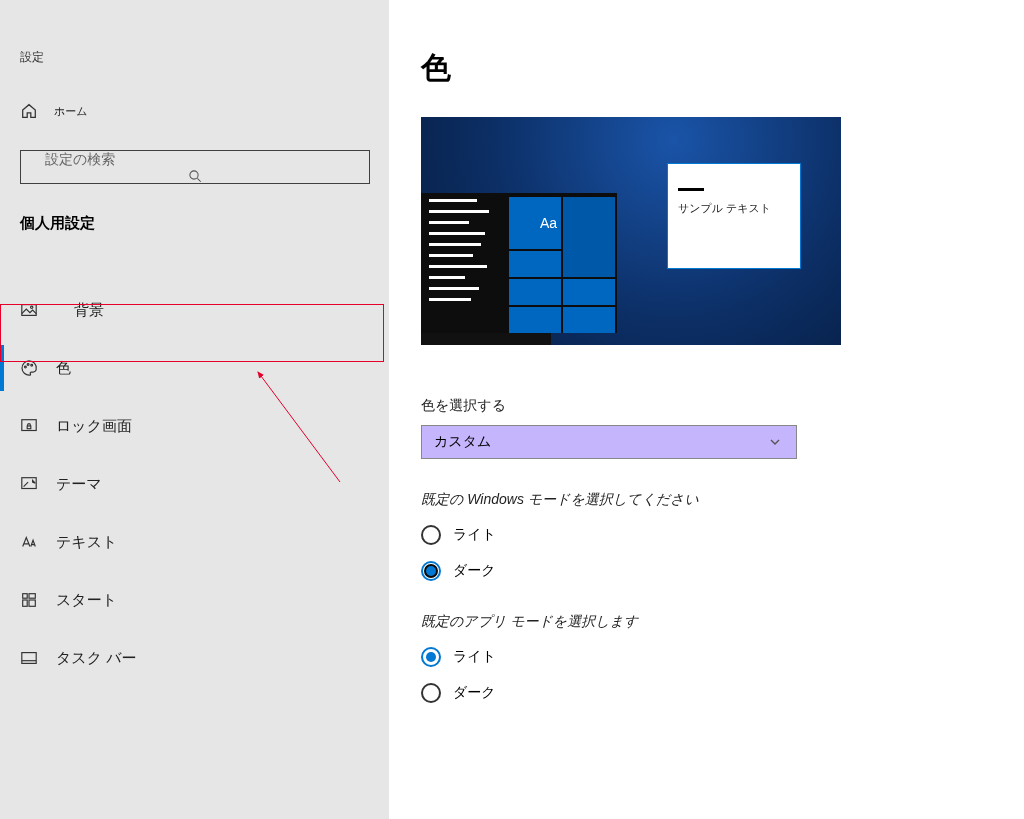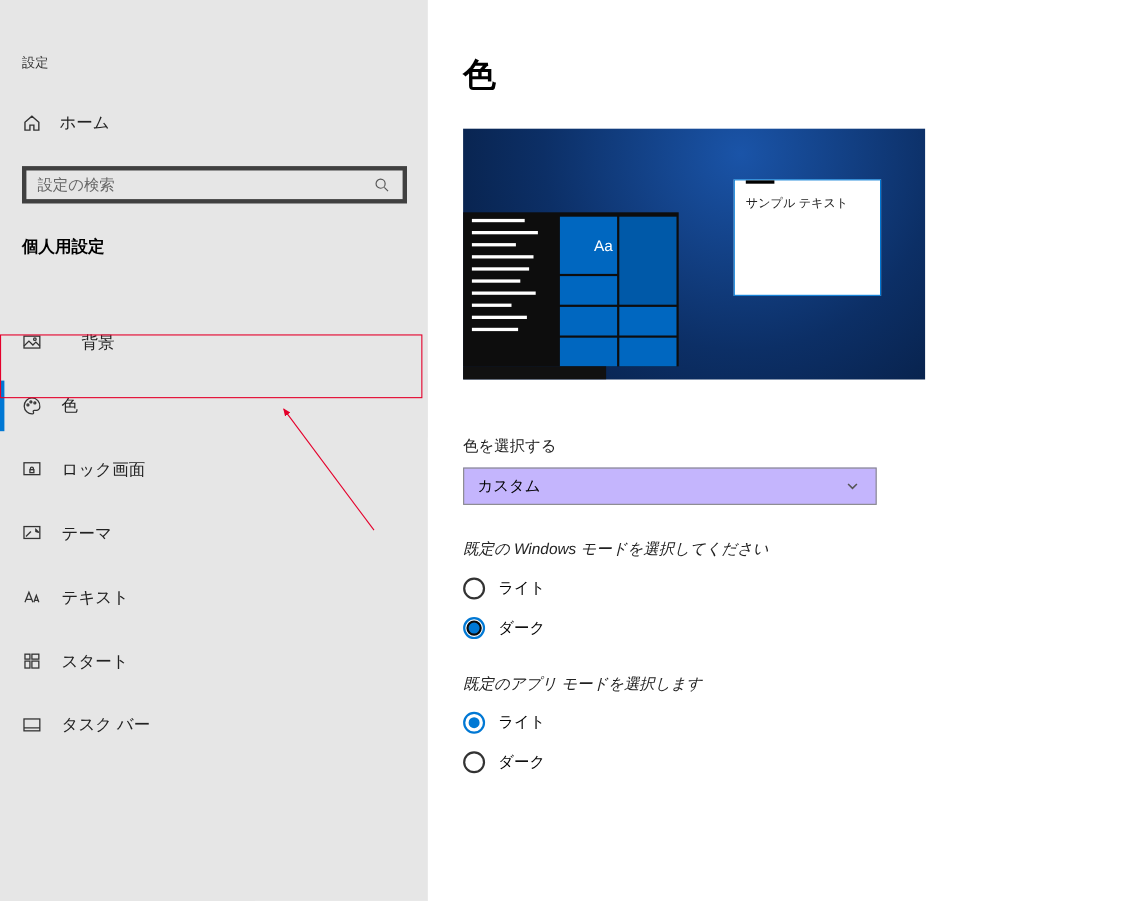--- a/index.html
+++ b/index.html
@@ -26,34 +26,35 @@
     padding: 0 20px 6px 20px;
     font-size: 12px;
     color: #333;
     margin-top: 33px;
   }
   .home-row {
     display: flex;
     align-items: center;
     gap: 16px;
     padding: 30px 20px 18px 20px;
-    font-size: 15px;
+    font-size: 11px;
     color: #222;
     cursor: pointer;
   }
   .searchbox {
     margin: 12px 20px 0 20px;
     width: 350px;
     height: 34px;
-    border: 4px solid #404040;
+    border: 1px solid #404040;
     background: #e6e6e6;
     display: flex;
     align-items: center;
     justify-content: space-between;
     padding: 0 10px;
+    flex-direction: column;
   }
   .searchbox input {
     border: none;
     background: transparent;
     outline: none;
     font-size: 14px;
     width: 300px;
     color: #333;
   }
   .searchbox input::placeholder { color: #666; }
@@ -174,21 +175,21 @@
   .tile.t7 { grid-column: 2 / 3; grid-row: 4 / 5; }
 
   .preview-window {
     position: absolute;
     right: 40px;
     top: 46px;
     width: 134px;
     height: 106px;
     background: #fff;
     border: 1px solid #0078d4;
-    padding: 0 10px;
+    padding: 24px 10px;
     font-size: 11px;
     color: #222;
   }
   .preview-window .title-line {
     width: 26px;
     height: 3px;
     background: #000;
     margin-bottom: 10px;
   }
 

